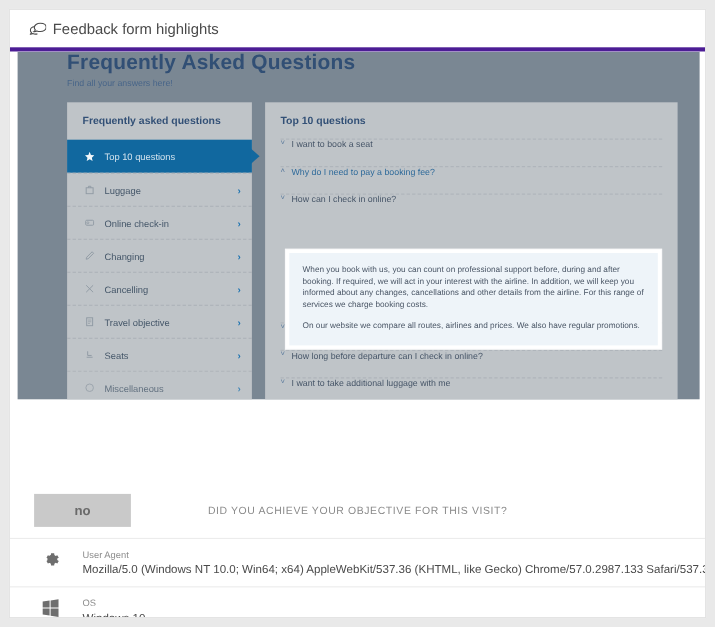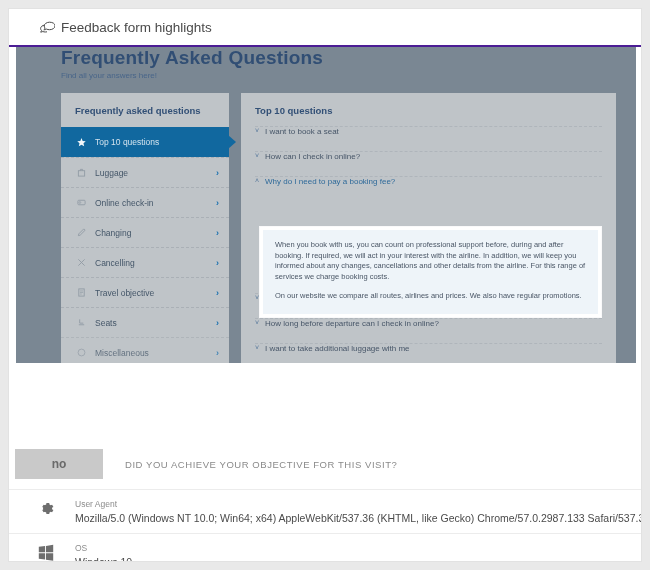--- a/index.html
+++ b/index.html
@@ -27,24 +27,24 @@
     width: 634px;
     height: 554px;
     background: #ffffff;
     border: 1px solid #e2e2e2;
     box-sizing: border-box;
     overflow: hidden;
   }
   
   .card-header {
     height: 38px;
-    border-bottom: 2px solid #4c1d95;
-    display: flex;
-    align-items: center;
-    padding-left: 30px;
+    border-bottom: 4px solid #4c1d95;
+    display: flex;
+    align-items: center;
+    padding-left: 17px;
     box-sizing: border-box;
     background: #fff;
   }
   .header-icon {
     width: 16px;
     height: 15px;
     margin-right: 6px;
     display: flex;
     align-items: center;
     justify-content: center;
@@ -220,23 +220,24 @@
     line-height: 10.5px;
     color: #4a5666;
   }
   .answer-inner p:last-child {
     margin-bottom: 0;
   }
   
   .objective-row {
     display: flex;
     align-items: center;
-    padding: 10px 22px 10px 6px;
+    padding: 10px 22px 10px 22px;
     background: #fff;
     border-bottom: 1px solid #ececec;
+    gap: 48px;
   }
   .no-badge {
     width: 88px;
     height: 30px;
     background: #c9c9c9;
     color: #6a6a6a;
     font-size: 12px;
     font-weight: bold;
     display: flex;
     align-items: center;
@@ -396,27 +397,27 @@
             </div>
           </div>
 
           <div class="q-panel">
             <div class="q-title">Top 10 questions</div>
 
             <div class="q-item">
               <span class="q-caret">˅</span>
               <span class="q-label">I want to book a seat</span>
             </div>
+            <div class="q-item open">
+              <span class="q-caret">˄</span>
+              <span class="q-label">Why do I need to pay a booking fee?</span>
+            </div>
             <div class="q-item">
               <span class="q-caret">˅</span>
               <span class="q-label">How can I check in online?</span>
-            </div>
-            <div class="q-item open">
-              <span class="q-caret">˄</span>
-              <span class="q-label">Why do I need to pay a booking fee?</span>
             </div>
 
             <div style="height:92px"></div>
 
             <div class="q-item">
               <span class="q-caret">˅</span>
               <span class="q-label">Online check-in fails?</span>
             </div>
             <div class="q-item">
               <span class="q-caret">˅</span>

